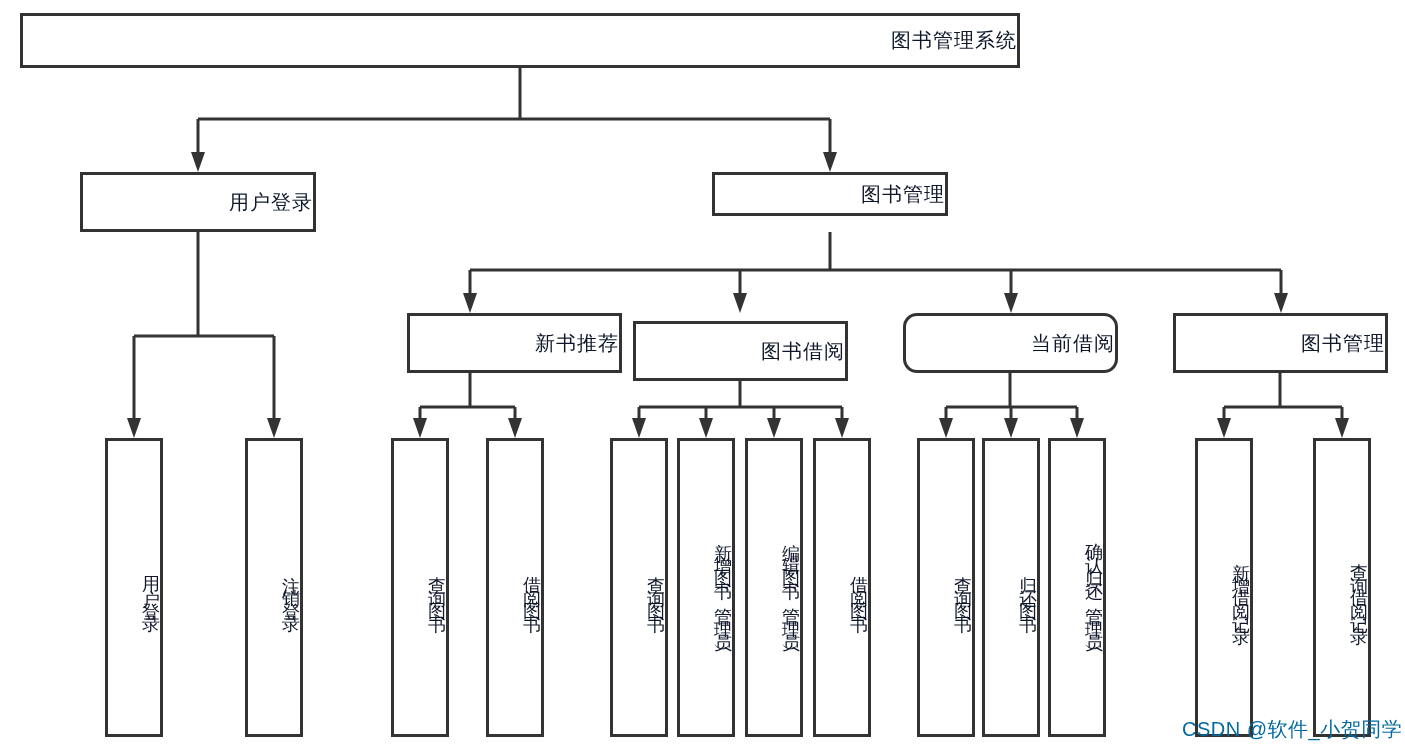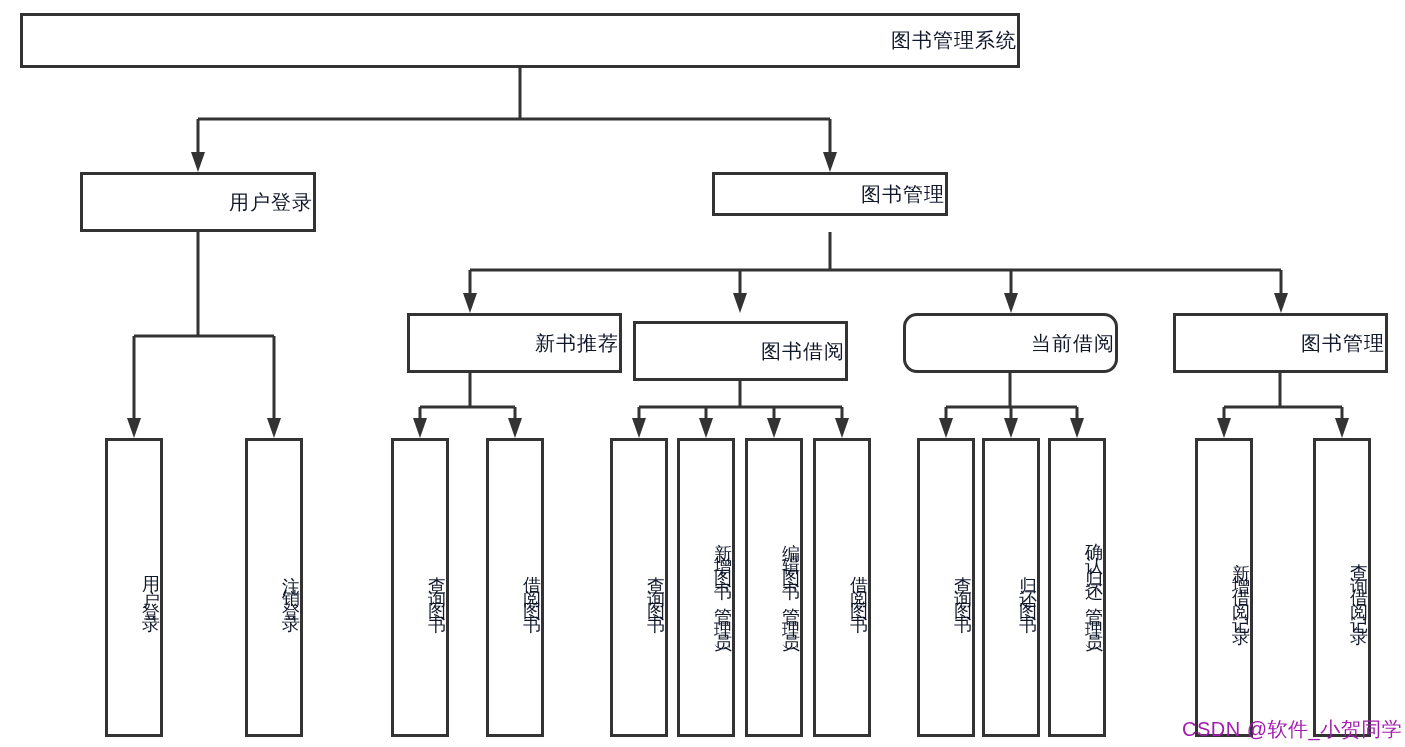--- a/index.html
+++ b/index.html
@@ -36,21 +36,21 @@
     font-size: 18px;
     letter-spacing: 13px;
     line-height: 1.1;
     white-space: nowrap;
   }
   .watermark {
     position: absolute;
     left: 1182px;
     top: 716px;
     font-size: 20px;
-    color: #a21caf;
+    color: #0369a1;
     white-space: nowrap;
     z-index: 5;
     letter-spacing: 0.5px;
   }
 </style>
 </head>
 <body>
 
 <div class="canvas">
 

